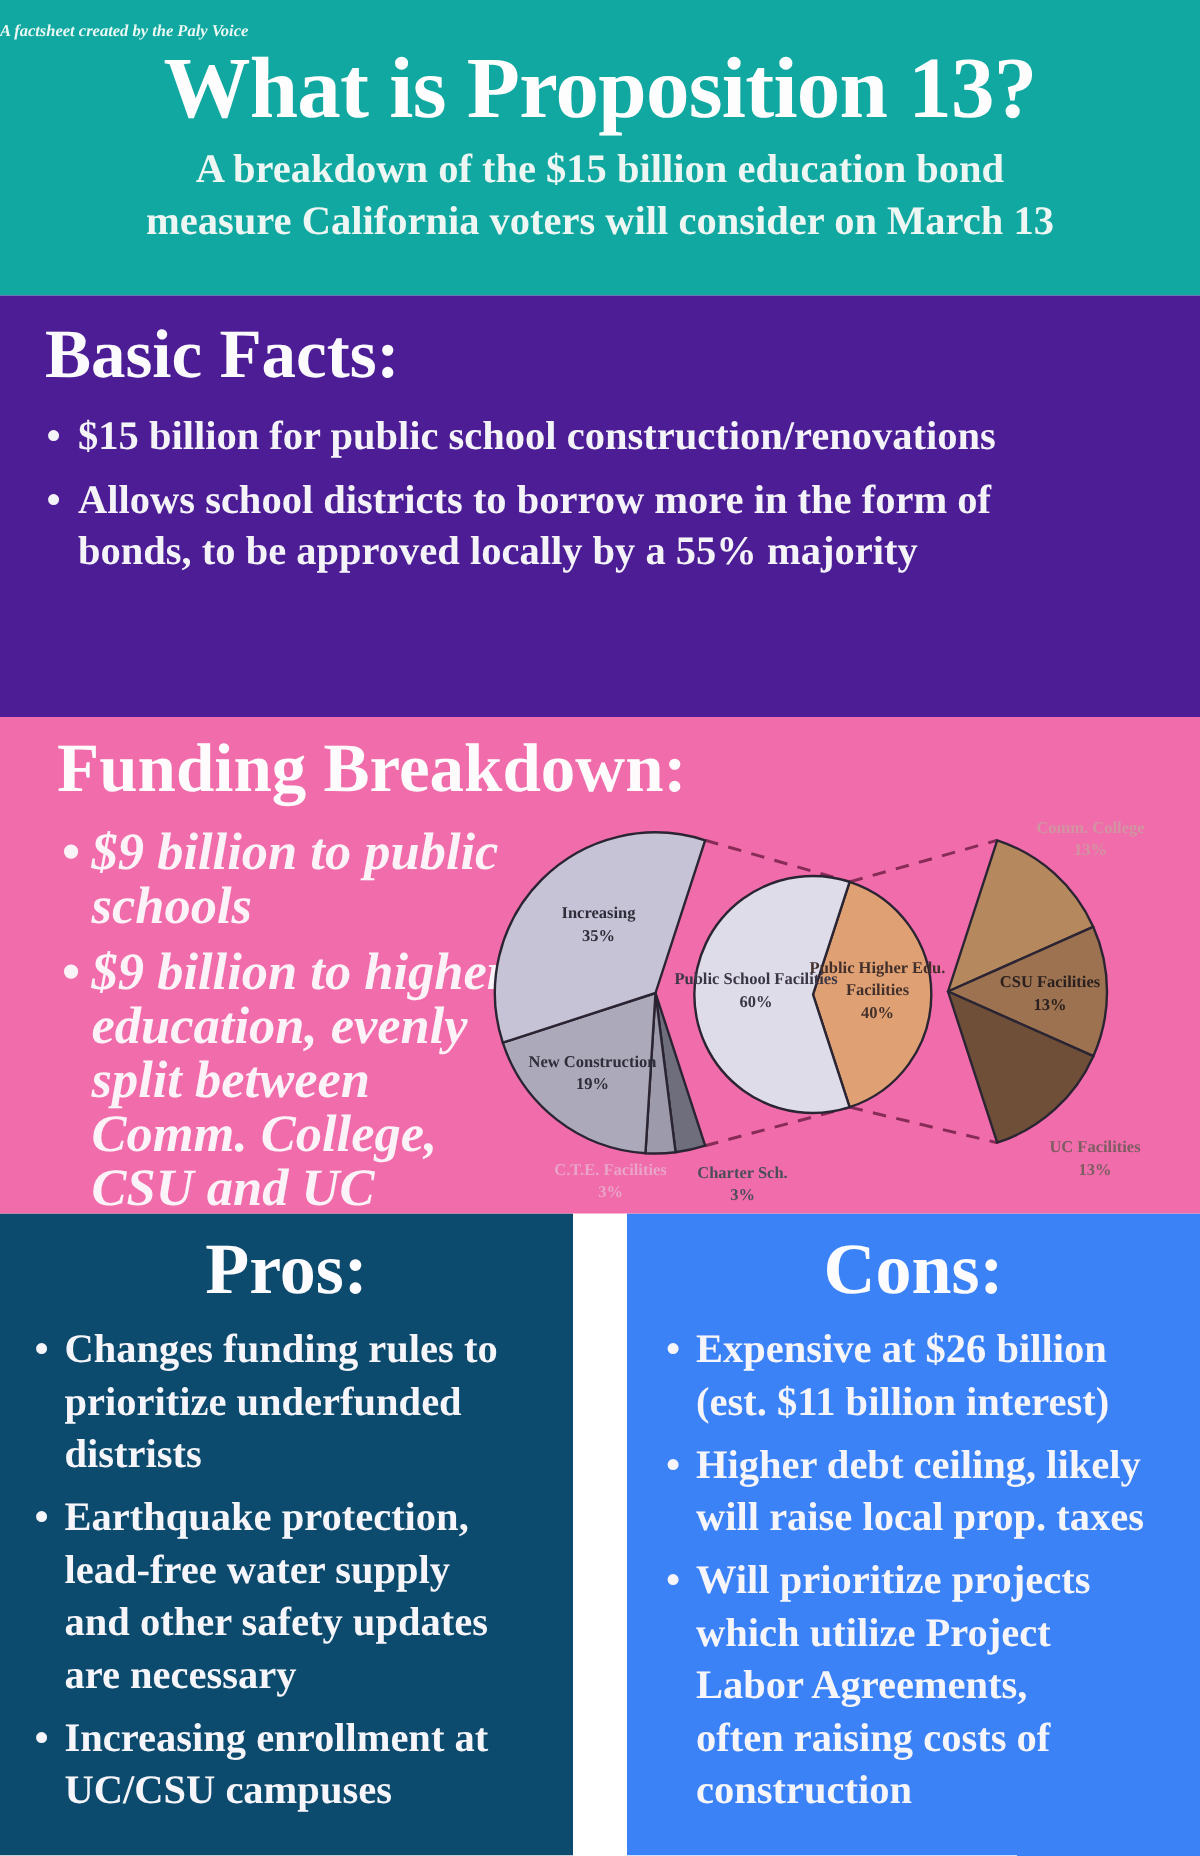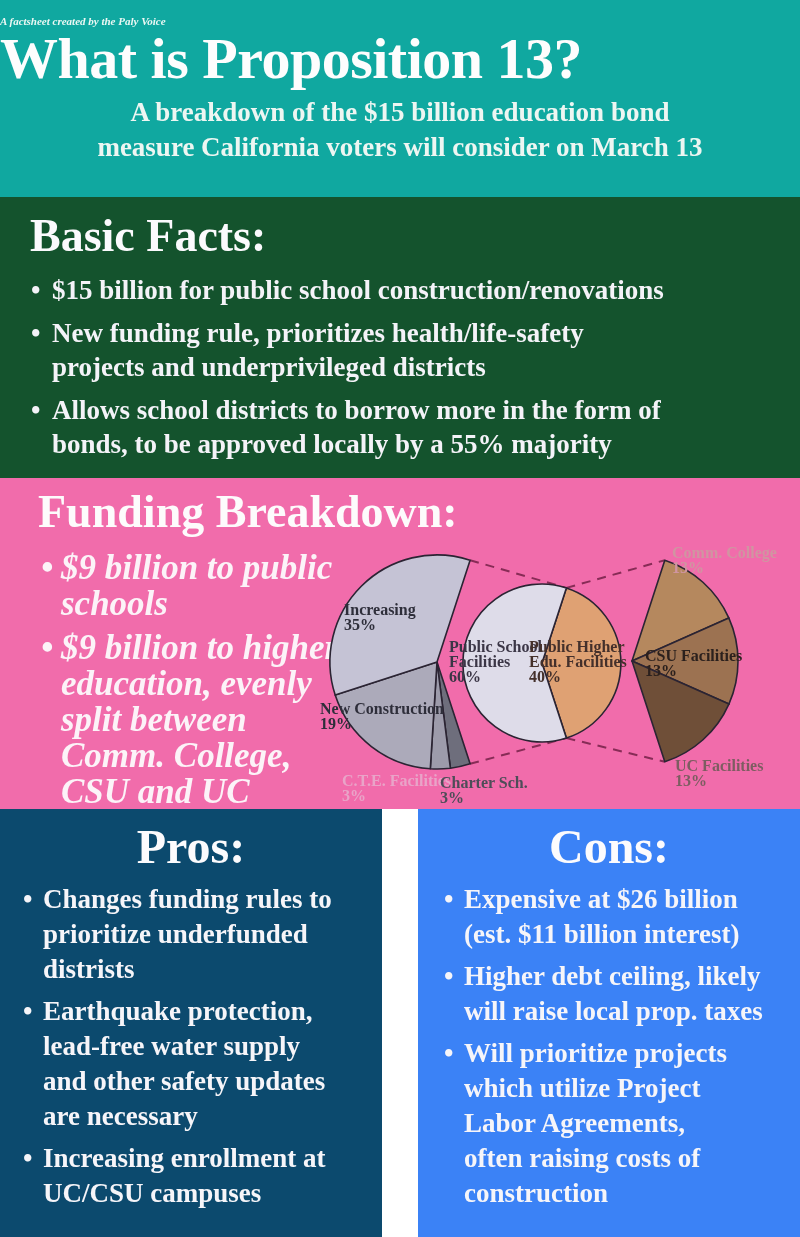--- a/index.html
+++ b/index.html
@@ -6,38 +6,38 @@
   html,body { width:800px; }
   body {
     font-family:"Liberation Serif","DejaVu Serif",serif;
     font-weight:bold;
   }
   .page { width:800px; height:1237px; overflow:hidden; position:relative; }
 
   
   .sec-header { height:197px; background:#10a8a0; }
   .credit { padding:15px 16px 0 0; font-size:11px; font-style:italic; color:#ecf8f4; }
-  .title  { text-align:left; font-size:58px; line-height:62px; margin-top:1px; letter-spacing:-0.5px; color:#fdfdfd; }
+  .title  { text-align:center; font-size:58px; line-height:62px; margin-top:1px; letter-spacing:-0.5px; color:#fdfdfd; }
   .subtitle { text-align:center; font-size:27px; line-height:35px; margin-top:5px; white-space:pre-line; color:#edf6f2; }
 
   
   .sec-basic { height:281px; background:#6b72b4; padding:10px 28px 0 30px; color:#f4f3f8; }
   .sec-basic h2 { font-size:46px; line-height:58px; color:#fbfafd; }
   .blist { list-style:none; margin-top:8px; }
   .blist li { position:relative; padding-left:22px; font-size:27px; line-height:34px; white-space:pre-line; margin-bottom:9px; }
   .blist li::before { content:"\2022"; position:absolute; left:1px; top:0; }
 
   
   .sec-funding { position:relative; height:331px; background:#f16cab; color:#fcf3f8; }
   .sec-funding h2 { font-size:46px; line-height:56px; padding:6px 0 0 38px; color:#fdfbfc; }
   .funding-col { position:absolute; left:40px; top:72px; width:305px; }
   .funding-col .blist { margin-top:0; }
   .funding-col li { font-size:35px; line-height:36px; padding-left:21px; margin-bottom:8px;font-style:italic; }
   #pies { position:absolute; left:0; top:0; display:block; }
-  .pie-label { position:absolute; font-size:16px; line-height:15px; transform:translate(-50%,-50%); white-space:normal; }
+  .pie-label { position:absolute; text-align:center; font-size:11px; line-height:15px; transform:translate(-50%,-50%); white-space:normal; }
   .pie-label span { display:block; }
 
   
   .sec-bottom { display:flex; height:428px; color:#f6f5f9; }
   .col { width:400px; padding-top:8px; }
   .col h2 { text-align:center; font-size:48px; line-height:60px; color:#fcfbfd; }
   .col-pros { background:#8dacda; }
   .col-cons { background:#d5525f; }
   .col .blist { margin-top:5px; }
   .col-pros .blist { padding:0 8px 0 22px; }
@@ -49,26 +49,24 @@
 
 <div class="page">
 
   <header class="sec-header" style="background: rgb(16, 168, 160);">
     <div class="credit">A factsheet created by the Paly Voice</div>
     <h1 class="title">What is Proposition 13?</h1>
     <div class="subtitle">A breakdown of the $15 billion education bond
 measure California voters will consider on March 13</div>
   </header>
 
-  <section class="sec-basic" style="background: #14532d;">
+  <section class="sec-basic" style="background: #4c1d95;">
     <h2>Basic Facts:</h2>
     <ul class="blist">
       <li>$15 billion for public school construction/renovations</li>
-      <li>New funding rule, prioritizes health/life-safety
-projects and underprivileged districts</li>
       <li>Allows school districts to borrow more in the form of
 bonds, to be approved locally by a 55% majority</li>
     </ul>
   </section>
 
   <section class="sec-funding" style="background: rgb(241, 108, 171);">
     <h2>Funding Breakdown:</h2>
     <div class="funding-col">
       <ul class="blist">
         <li>$9 billion to public

